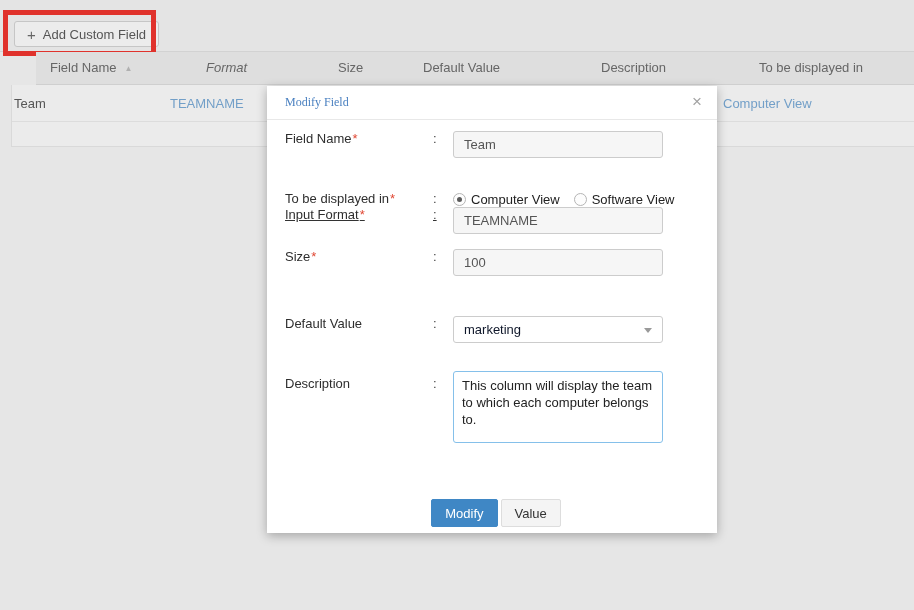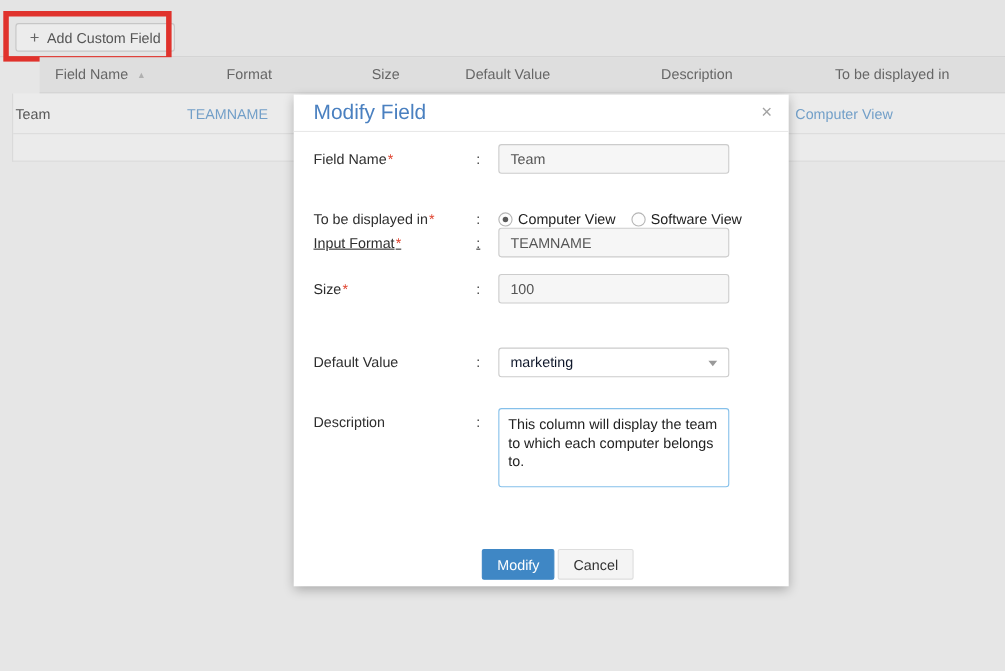--- a/index.html
+++ b/index.html
@@ -47,27 +47,27 @@
   
   .modal {
     position:absolute; left:267px; top:86px; width:450px; height:447px;
     background:#ffffff; box-shadow:0 3px 10px rgba(0,0,0,0.28);
     box-sizing:border-box; font-size:13px; color:#333;
   }
   .modal-header {
     height:34px; border-bottom:1px solid #e8e8e8; display:flex; align-items:center;
     padding:0 18px; box-sizing:border-box;
   }
-  .modal-title { color:#4a80c0; font-size:19px; }
+  .modal-title { color:#4a80c0; font-size:12px;font-family:Liberation Serif, serif; }
   .modal-close {
     position:absolute; right:10px; top:6px; width:20px; height:20px;
     color:#a3a3a3; font-size:17px; line-height:20px; text-align:center; cursor:pointer;
   }
   .modal-body { padding:11px 18px 0 18px; }
-  .form-row { display:flex; align-items:center; }
+  .form-row { display:flex; }
   .form-row.top-align { align-items:flex-start; }
   .form-row.top-align .f-label, .form-row.top-align .f-colon { padding-top:5px; }
   .f-label { width:148px; color:#2e2e2e; flex-shrink:0; }
   .f-req { color:#e04733; margin-left:1px; }
   .f-colon { width:20px; color:#444; flex-shrink:0; }
   .f-control { flex-shrink:0; }
   .mb-a { margin-bottom:33px; }
   .mb-b { }
   .mb-c { margin-bottom:15px;text-decoration:underline; }
   .mb-d { margin-bottom:40px; }
@@ -100,42 +100,42 @@
     border-left:4px solid transparent; border-right:4px solid transparent;
     border-top:5px solid #9a9a9a;
   }
   .desc-textarea {
     width:210px; height:72px; box-sizing:border-box;
     background:#ffffff; border:1px solid #85c0ea; border-radius:3px;
     padding:5px 8px; font-size:13px; color:#222; line-height:1.32;
     font-family:"Liberation Sans", sans-serif; resize:none; outline:none;
   }
   .modal-footer {
-    position:absolute; left:15px; top:413px; width:100%;
+    position:absolute; left:4px; top:413px; width:100%;
     display:flex; justify-content:center; gap:3px;align-items:flex-end;
   }
   .btn { height:28px; font-size:13px; border-radius:2px; cursor:pointer;
     font-family:"Liberation Sans", sans-serif; }
   .btn-modify { background:#3f87c5; color:#ffffff; border:1px solid #3f87c5; padding:0 13px; }
   .btn-cancel { background:#f4f4f4; color:#333; border:1px solid #dddddd; padding:0 13px; }
 </style>
 </head>
 <body>
 
 <div class="topbar">
   <div class="add-btn">
     <span class="plus">+</span>
     <span>Add Custom Field</span>
   </div>
   <div class="red-highlight"></div>
 </div>
 
 <div class="table-header">
   <span class="th" style="left:14px;"><span>Field Name</span><span class="sort-icon">▲</span></span>
-  <span class="th" style="left:170px;">Format</span>
+  <span class="th" style="left:170px;font-style:italic;">Format</span>
   <span class="th" style="left:302px;">Size</span>
   <span class="th" style="left:387px;">Default Value</span>
   <span class="th" style="left:565px;">Description</span>
   <span class="th" style="left:723px;">To be displayed in</span>
 </div>
 
 <div class="table-body">
   <div class="table-row1"></div>
 </div>
 <span class="td" style="left:14px;">Team</span>
@@ -197,15 +197,15 @@
     <div class="form-row top-align">
       <span class="f-label">Description</span>
       <span class="f-colon">:</span>
       <span class="f-control"><textarea class="desc-textarea" style="">This column will display the team to which each computer belongs to.</textarea></span>
     </div>
 
   </div>
 
   <div class="modal-footer">
     <button class="btn btn-modify">Modify</button>
-    <button class="btn btn-cancel">Cancel</button>
+    <button class="btn btn-cancel">Value</button>
   </div>
 </div>
 
 </body></html>

